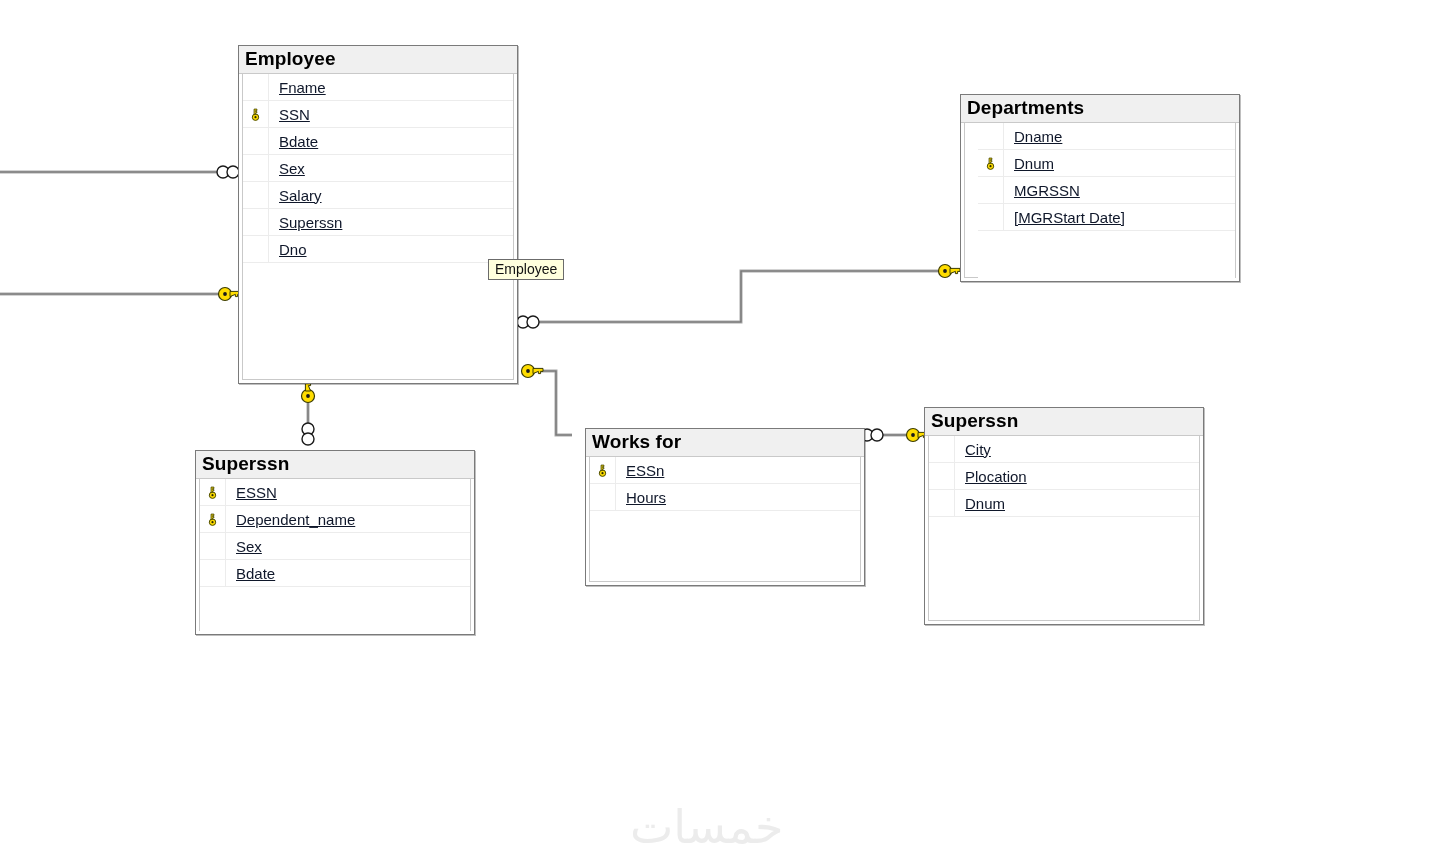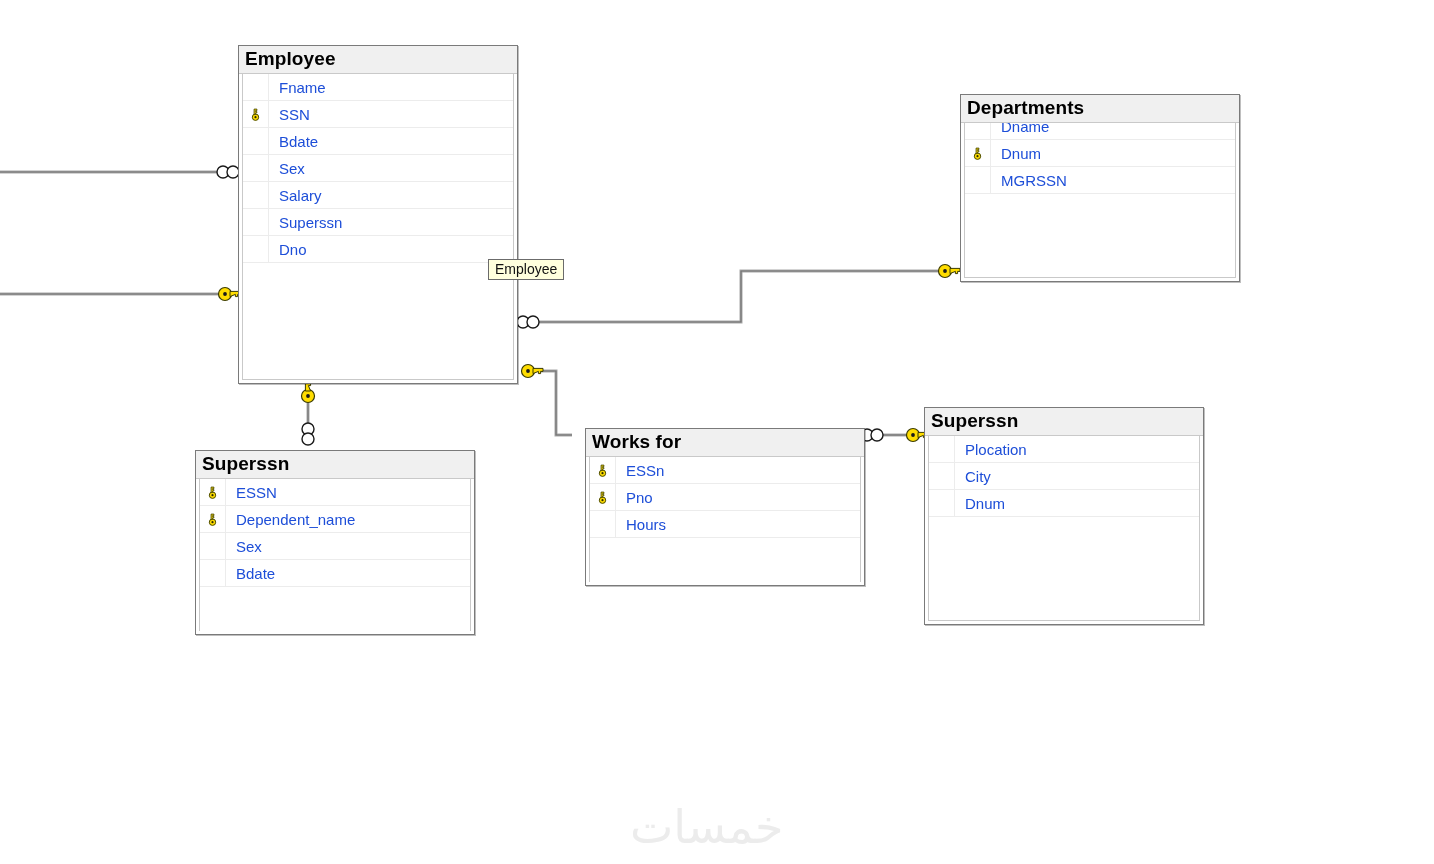--- a/index.html
+++ b/index.html
@@ -89,22 +89,23 @@
     border-right: 1px solid #ececec;
     box-sizing: border-box;
     display: flex;
     align-items: center;
     justify-content: center;
     background: #ffffff;
   }
   .attr-name {
     padding-left: 10px;
     font-size: 15px;
-    color: #1d4ed8;
+    color: #0f172a;
     white-space: nowrap;
+    text-decoration: underline;
   }
   .filler {
     background: #ffffff;
   }
 
   
   .key-icon {
     width: 13px;
     height: 13px;
     position: relative;
@@ -240,40 +241,44 @@
         <span class="attr-gutter"></span>
         <span class="attr-name">Dno</span>
       </div>
       <div class="filler" style="height:66px;"></div>
     </div>
     <div class="entity-headerfill" style="height:28px;"></div>
     <div class="entity-title">Employee</div>
   </div>
 
   <div class="entity" id="e-departments" style="left:960px; top:94px; width:280px; height:188px;">
-    <div class="entity-grid" style="top:17px;">
+    <div class="entity-grid" style="top:27px;padding-left:13px;">
       <div class="attr-row">
         <span class="attr-gutter"></span>
         <span class="attr-name">Dname</span>
       </div>
       <div class="attr-row">
         <span class="attr-gutter">
           <span class="key-icon">
             <svg width="13" height="13" viewBox="0 0 13 13">
               <circle cx="6.5" cy="9.2" r="3.2" fill="#ffdd00" stroke="#4a4a00" stroke-width="1"></circle>
               <circle cx="6.5" cy="9.2" r="1.1" fill="#2a2a00"></circle>
               <path d="M 5.1,6.6 L 5.1,1.1 L 7.9,1.1 L 7.9,2.6 L 6.6,2.6 L 6.6,3.6 L 7.9,3.6 L 7.9,4.8 L 6.6,4.8 L 6.6,6.6 Z" fill="#ffdd00" stroke="#4a4a00" stroke-width="0.9"></path>
             </svg>
           </span>
         </span>
         <span class="attr-name">Dnum</span>
       </div>
       <div class="attr-row">
         <span class="attr-gutter"></span>
         <span class="attr-name">MGRSSN</span>
+      </div>
+      <div class="attr-row">
+        <span class="attr-gutter"></span>
+        <span class="attr-name">[MGRStart Date]</span>
       </div>
       <div class="filler" style="height:47px;"></div>
     </div>
     <div class="entity-headerfill" style="height:28px;"></div>
     <div class="entity-title">Departments</div>
   </div>
 
   <div class="entity" id="e-dependent" style="left:195px; top:450px; width:280px; height:185px;">
     <div class="entity-grid" style="top:27px;">
       <div class="attr-row">
@@ -322,53 +327,41 @@
             <svg width="13" height="13" viewBox="0 0 13 13">
               <circle cx="6.5" cy="9.2" r="3.2" fill="#ffdd00" stroke="#4a4a00" stroke-width="1"></circle>
               <circle cx="6.5" cy="9.2" r="1.1" fill="#2a2a00"></circle>
               <path d="M 5.1,6.6 L 5.1,1.1 L 7.9,1.1 L 7.9,2.6 L 6.6,2.6 L 6.6,3.6 L 7.9,3.6 L 7.9,4.8 L 6.6,4.8 L 6.6,6.6 Z" fill="#ffdd00" stroke="#4a4a00" stroke-width="0.9"></path>
             </svg>
           </span>
         </span>
         <span class="attr-name">ESSn</span>
       </div>
       <div class="attr-row">
-        <span class="attr-gutter">
-          <span class="key-icon">
-            <svg width="13" height="13" viewBox="0 0 13 13">
-              <circle cx="6.5" cy="9.2" r="3.2" fill="#ffdd00" stroke="#4a4a00" stroke-width="1"></circle>
-              <circle cx="6.5" cy="9.2" r="1.1" fill="#2a2a00"></circle>
-              <path d="M 5.1,6.6 L 5.1,1.1 L 7.9,1.1 L 7.9,2.6 L 6.6,2.6 L 6.6,3.6 L 7.9,3.6 L 7.9,4.8 L 6.6,4.8 L 6.6,6.6 Z" fill="#ffdd00" stroke="#4a4a00" stroke-width="0.9"></path>
-            </svg>
-          </span>
-        </span>
-        <span class="attr-name">Pno</span>
-      </div>
-      <div class="attr-row">
         <span class="attr-gutter"></span>
         <span class="attr-name">Hours</span>
       </div>
       <div class="filler" style="height:44px;"></div>
     </div>
     <div class="entity-headerfill" style="height:28px;"></div>
     <div class="entity-title">Works for</div>
   </div>
 
   <div class="entity" id="e-project" style="left:924px; top:407px; width:280px; height:218px;">
     <div class="entity-grid" style="top:27px;">
       <div class="attr-row">
         <span class="attr-gutter"></span>
+        <span class="attr-name">City</span>
+      </div>
+      <div class="attr-row">
+        <span class="attr-gutter"></span>
         <span class="attr-name">Plocation</span>
       </div>
       <div class="attr-row">
         <span class="attr-gutter"></span>
-        <span class="attr-name">City</span>
-      </div>
-      <div class="attr-row">
-        <span class="attr-gutter"></span>
         <span class="attr-name">Dnum</span>
       </div>
       <div class="filler" style="height:48px;"></div>
     </div>
     <div class="entity-headerfill" style="height:28px;"></div>
     <div class="entity-title">Superssn</div>
   </div>
 
   <div class="rel-label" style="left:488px; top:259px;">Employee</div>
 

